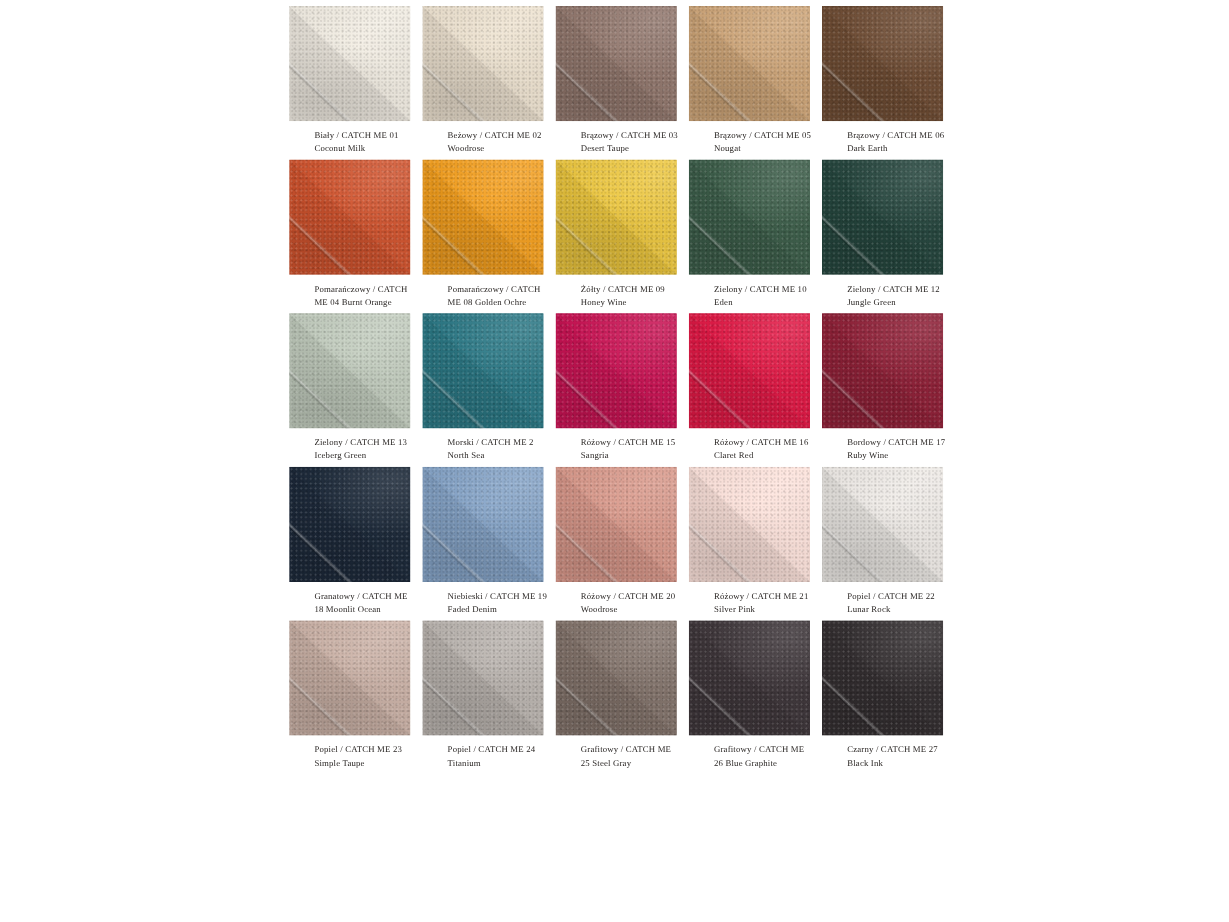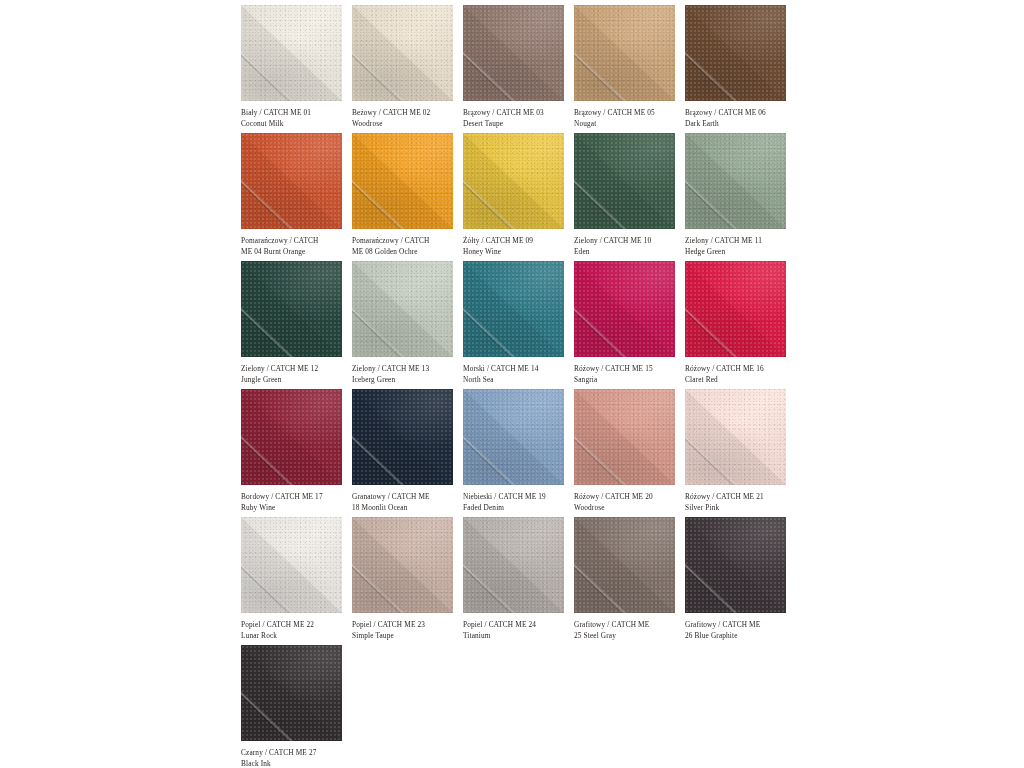--- a/index.html
+++ b/index.html
@@ -102,20 +102,21 @@
     width: 107px;
     font-size: 7.3px;
     line-height: 11.4px;
     color: #231f1d;
     letter-spacing: 0.02em;
     white-space: pre-line;
   }
 
   .swatch-name {
     display: block;
+    margin-left: 21px;
   }
 </style>
 </head>
 <body>
 
 <div id="swatch-chart">
   <div class="swatch-grid">
       <div class="swatch-cell">
         <div class="swatch-tile" title="Coconut Milk" style="--c: #e3ded5;">
           <div class="fabric"></div>
@@ -200,30 +201,20 @@
         <div class="swatch-tile" title="Eden" style="--c: #3a5a47;">
           <div class="fabric"></div>
           <div class="flap"></div>
           <div class="crease"></div>
           <div class="shade"></div>
           <div class="grain"></div>
         </div>
         <div class="swatch-label"><span class="swatch-name">Zielony / CATCH ME 10</span><span class="swatch-name">Eden</span></div>
       </div>
       <div class="swatch-cell">
-        <div class="swatch-tile" title="Hedge Green" style="--c: #8b9e8a;">
-          <div class="fabric"></div>
-          <div class="flap"></div>
-          <div class="crease"></div>
-          <div class="shade"></div>
-          <div class="grain"></div>
-        </div>
-        <div class="swatch-label"><span class="swatch-name">Zielony / CATCH ME 11</span><span class="swatch-name">Hedge Green</span></div>
-      </div>
-      <div class="swatch-cell">
         <div class="swatch-tile" title="Jungle Green" style="--c: #24443c;">
           <div class="fabric"></div>
           <div class="flap"></div>
           <div class="crease"></div>
           <div class="shade"></div>
           <div class="grain"></div>
         </div>
         <div class="swatch-label"><span class="swatch-name">Zielony / CATCH ME 12</span><span class="swatch-name">Jungle Green</span></div>
       </div>
       <div class="swatch-cell">
@@ -237,21 +228,21 @@
         <div class="swatch-label"><span class="swatch-name">Zielony / CATCH ME 13</span><span class="swatch-name">Iceberg Green</span></div>
       </div>
       <div class="swatch-cell">
         <div class="swatch-tile" title="North Sea" style="--c: #2a7480;">
           <div class="fabric"></div>
           <div class="flap"></div>
           <div class="crease"></div>
           <div class="shade"></div>
           <div class="grain"></div>
         </div>
-        <div class="swatch-label"><span class="swatch-name">Morski / CATCH ME 14</span><span class="swatch-name">North Sea</span></div>
+        <div class="swatch-label"><span class="swatch-name">Morski / CATCH ME 2</span><span class="swatch-name">North Sea</span></div>
       </div>
       <div class="swatch-cell">
         <div class="swatch-tile" title="Sangria" style="--c: #c21351;">
           <div class="fabric"></div>
           <div class="flap"></div>
           <div class="crease"></div>
           <div class="shade"></div>
           <div class="grain"></div>
         </div>
         <div class="swatch-label"><span class="swatch-name">Różowy / CATCH ME 15</span><span class="swatch-name">Sangria</span></div>

